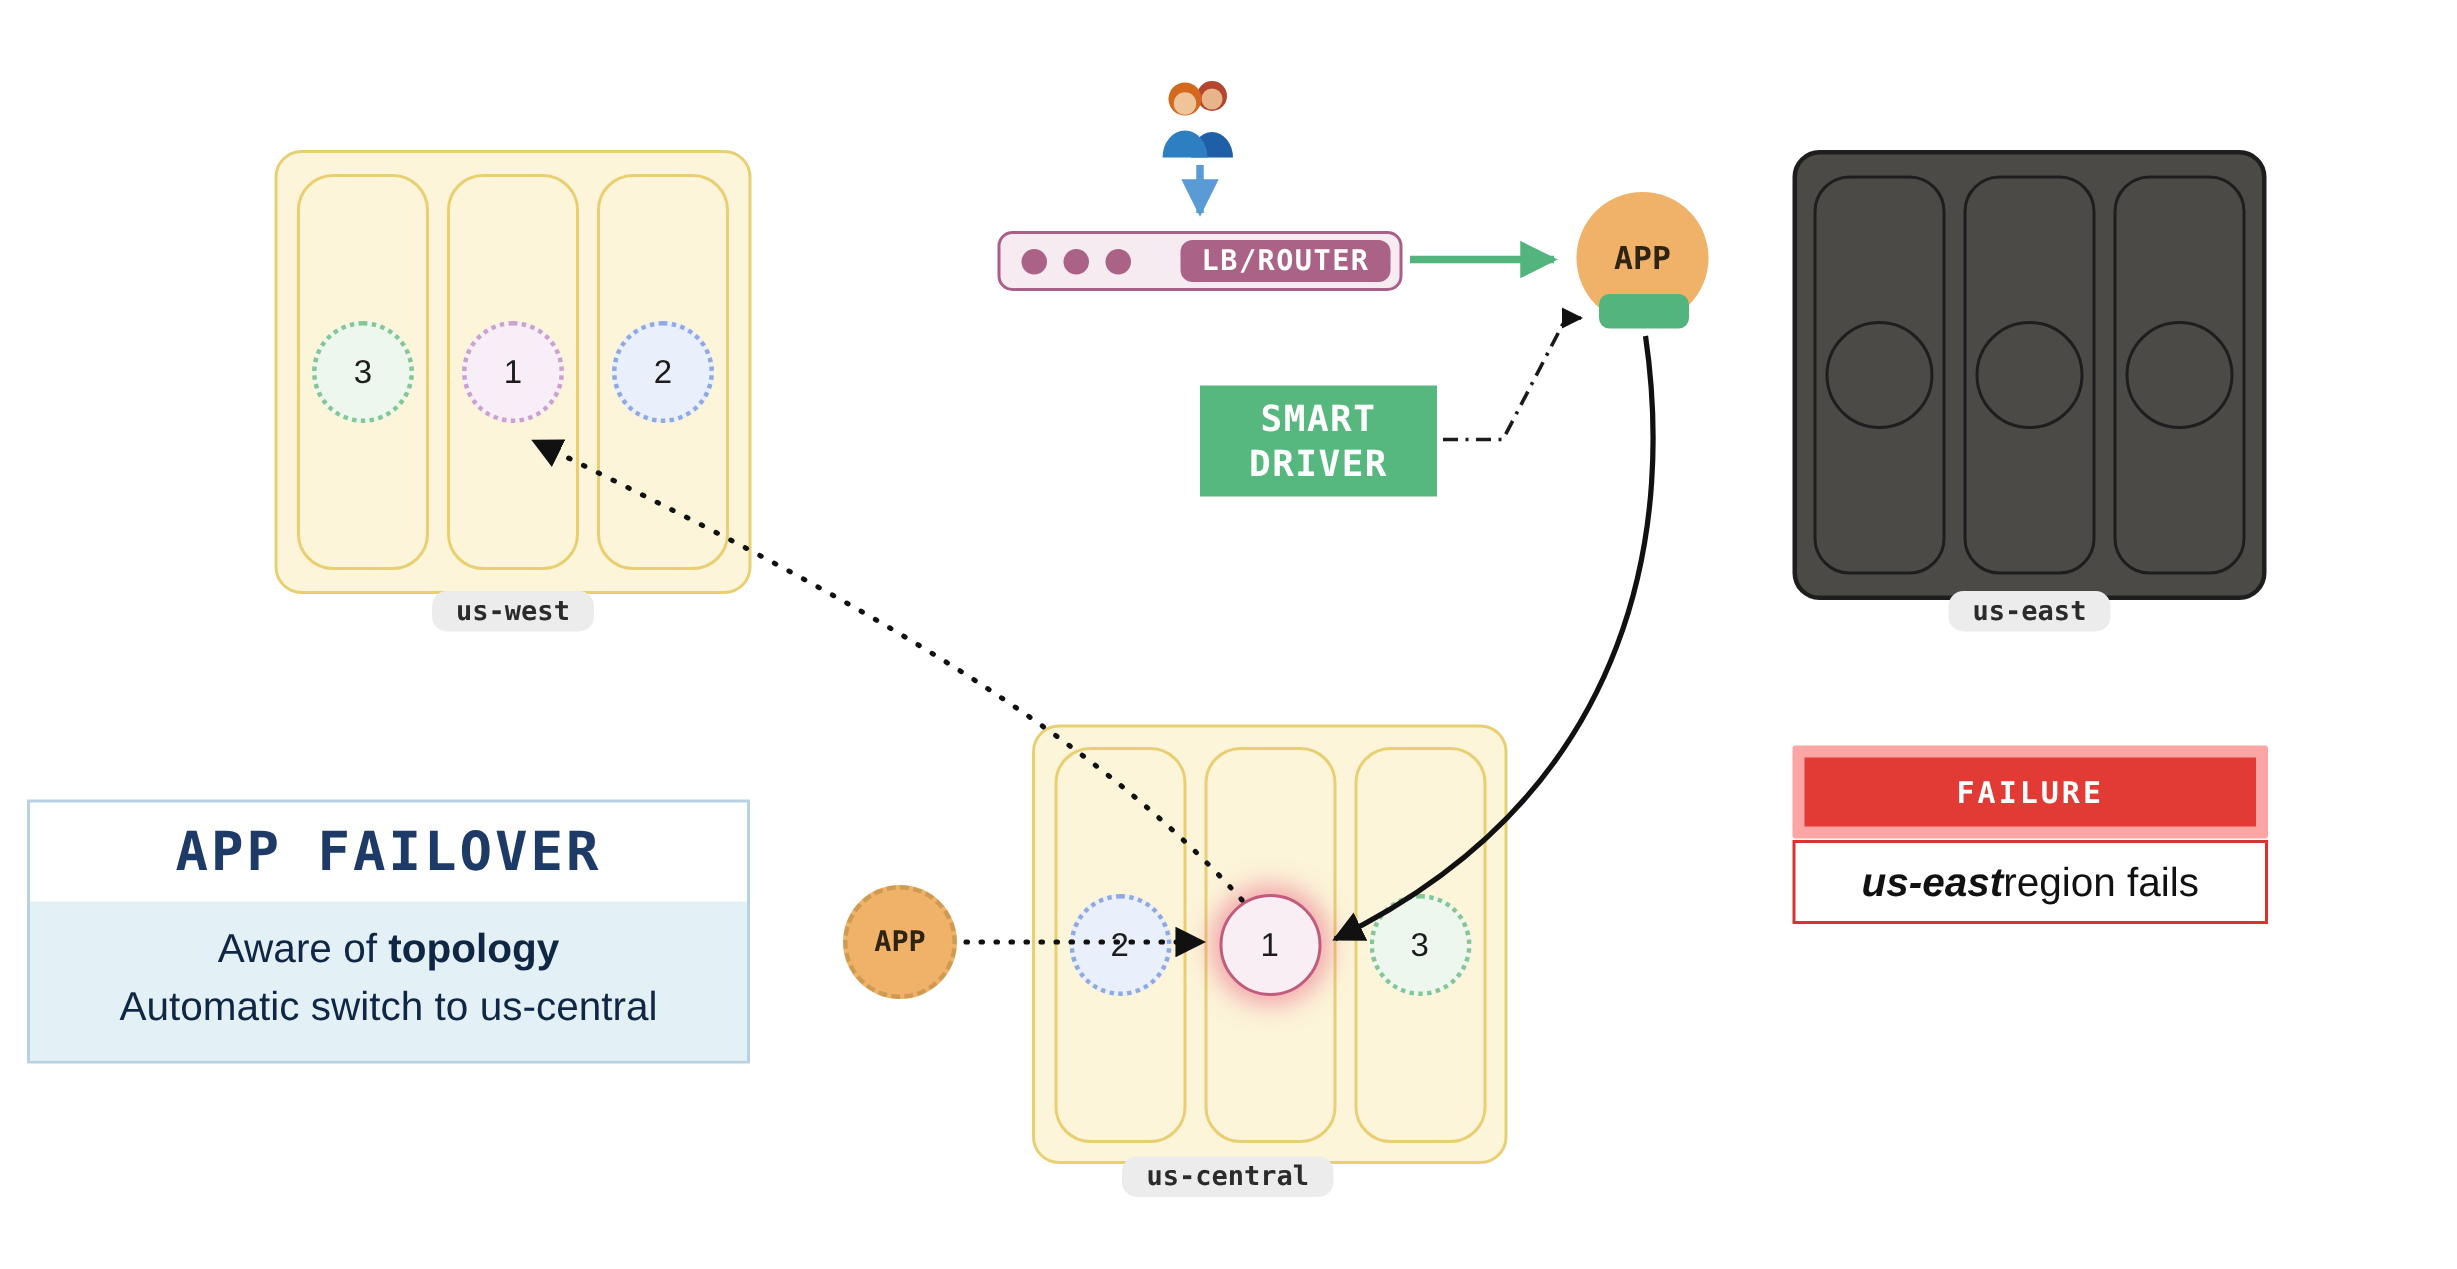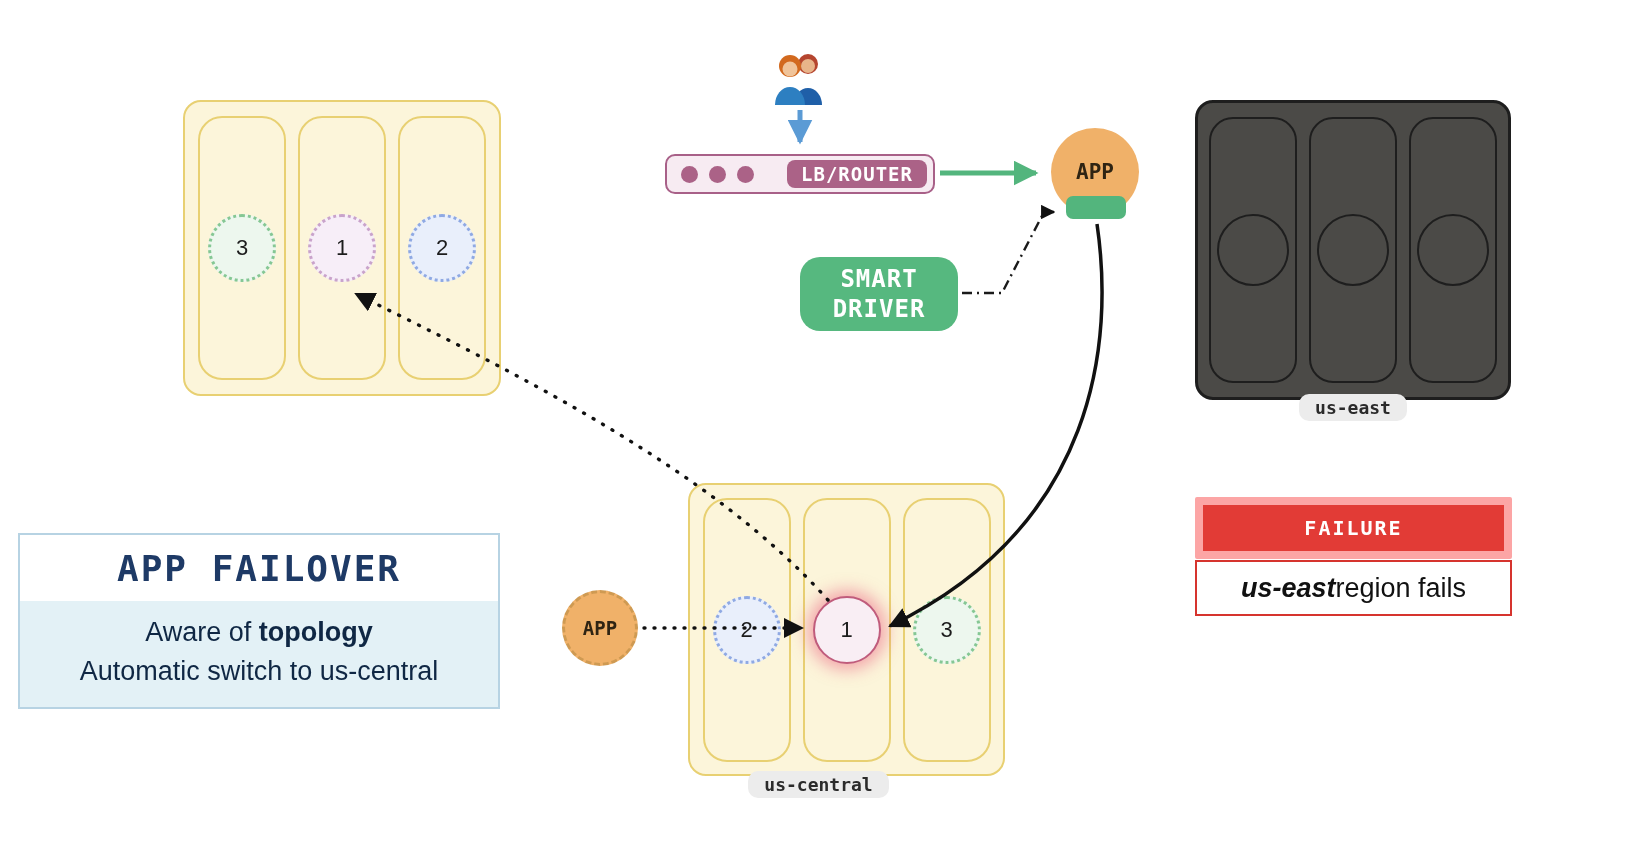--- a/index.html
+++ b/index.html
@@ -40,21 +40,21 @@
   .lb-dot { width:17px; height:17px; border-radius:50%; background:#ab6287; }
   #lb-label { margin-left:auto; background:#ab6287; color:#ffffff; border-radius:8px; padding:3px 14px;
               font-weight:bold; font-size:19px; letter-spacing:1px; }
 
   #app-top { position:absolute; left:1051px; top:128px; width:88px; height:88px; border-radius:50%;
              background:#f0b169; display:flex; align-items:center; justify-content:center;
              font-weight:bold; font-size:21px; color:#2f2413; z-index:3; }
   #app-top-port { position:absolute; left:1066px; top:196px; width:60px; height:23px; background:#53b57d; border-radius:7px; z-index:4; }
 
   #smart-driver { position:absolute; left:800px; top:257px; width:158px; height:74px; background:#56b87f;
-                  border-radius:20px; color:#ffffff; font-weight:bold; font-size:24px; letter-spacing:1px;
+                  border-radius:0; color:#ffffff; font-weight:bold; font-size:24px; letter-spacing:1px;
                   display:flex; align-items:center; justify-content:center; text-align:center; line-height:1.25; padding:0 16px; }
 
   #app-bottom { position:absolute; left:562px; top:590px; width:76px; height:76px; border-radius:50%;
                 background:#f0b169; border:3px dashed #cf9a52; display:flex; align-items:center; justify-content:center;
                 font-weight:bold; font-size:19px; color:#2f2413; z-index:3; }
 
   
   #failover-card { position:absolute; left:18px; top:495px; width:482px; border:2px solid #b7d3e3; background:#ffffff;margin-top:38px; }
   #failover-title { height:66px; display:flex; align-items:center; justify-content:center;
                     font-weight:bold; font-size:36px; letter-spacing:2px; color:#1e3a66; }
@@ -102,20 +102,23 @@
   <div id="region-us-west" class="region region-yellow">
     <div class="col">
       <div class="node node-green">3</div>
     </div>
     <div class="col">
       <div class="node node-purple">1</div>
     </div>
     <div class="col">
       <div class="node node-blue">2</div>
     </div>
+  </div>
+  <div id="label-us-west" class="region-label-wrap">
+    <span class="pill">us-west</span>
   </div>
 
   <div id="region-us-east" class="region region-dark">
     <div class="col">
       <div class="dead-node"></div>
     </div>
     <div class="col">
       <div class="dead-node"></div>
     </div>
     <div class="col">

